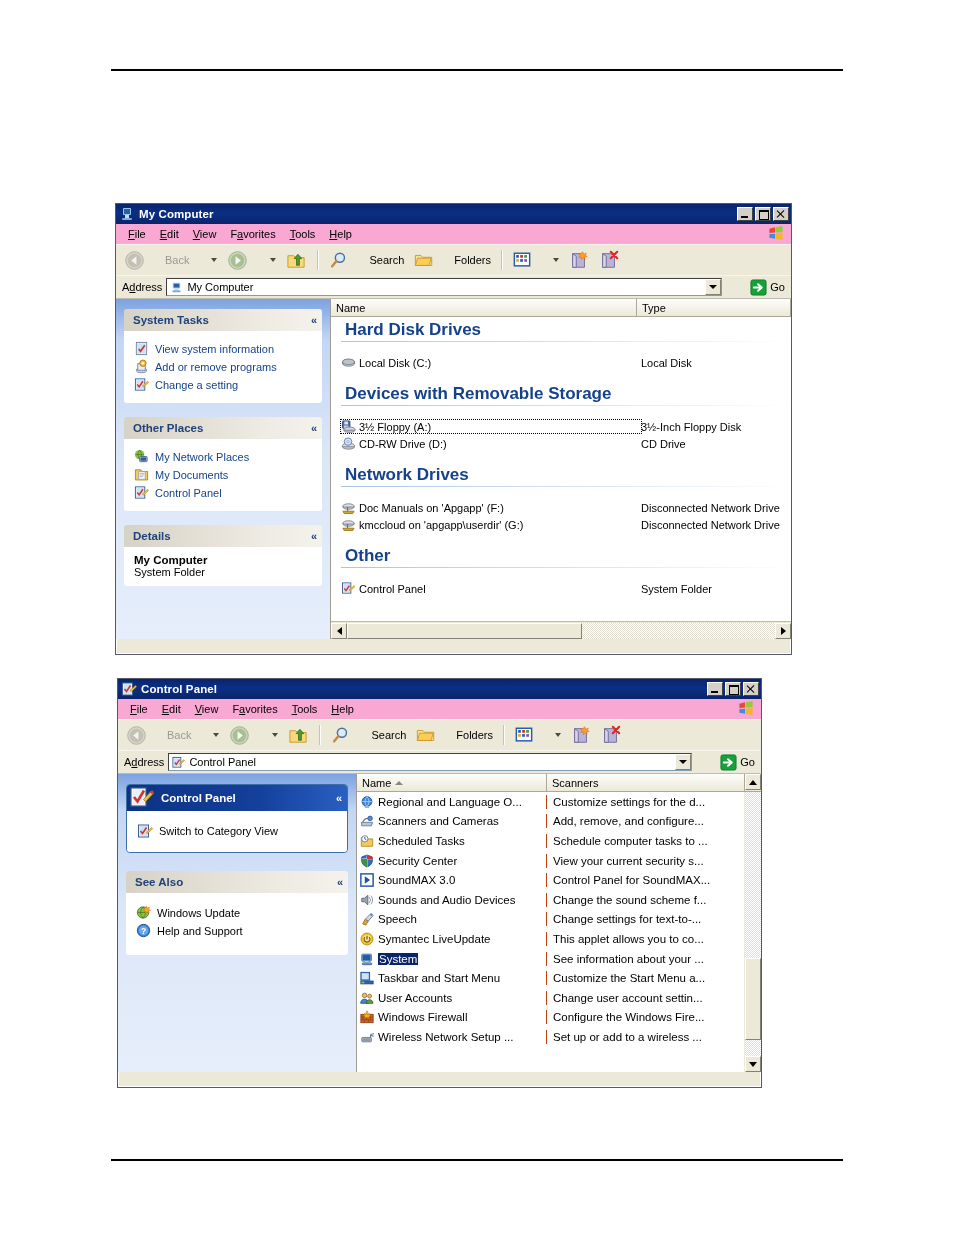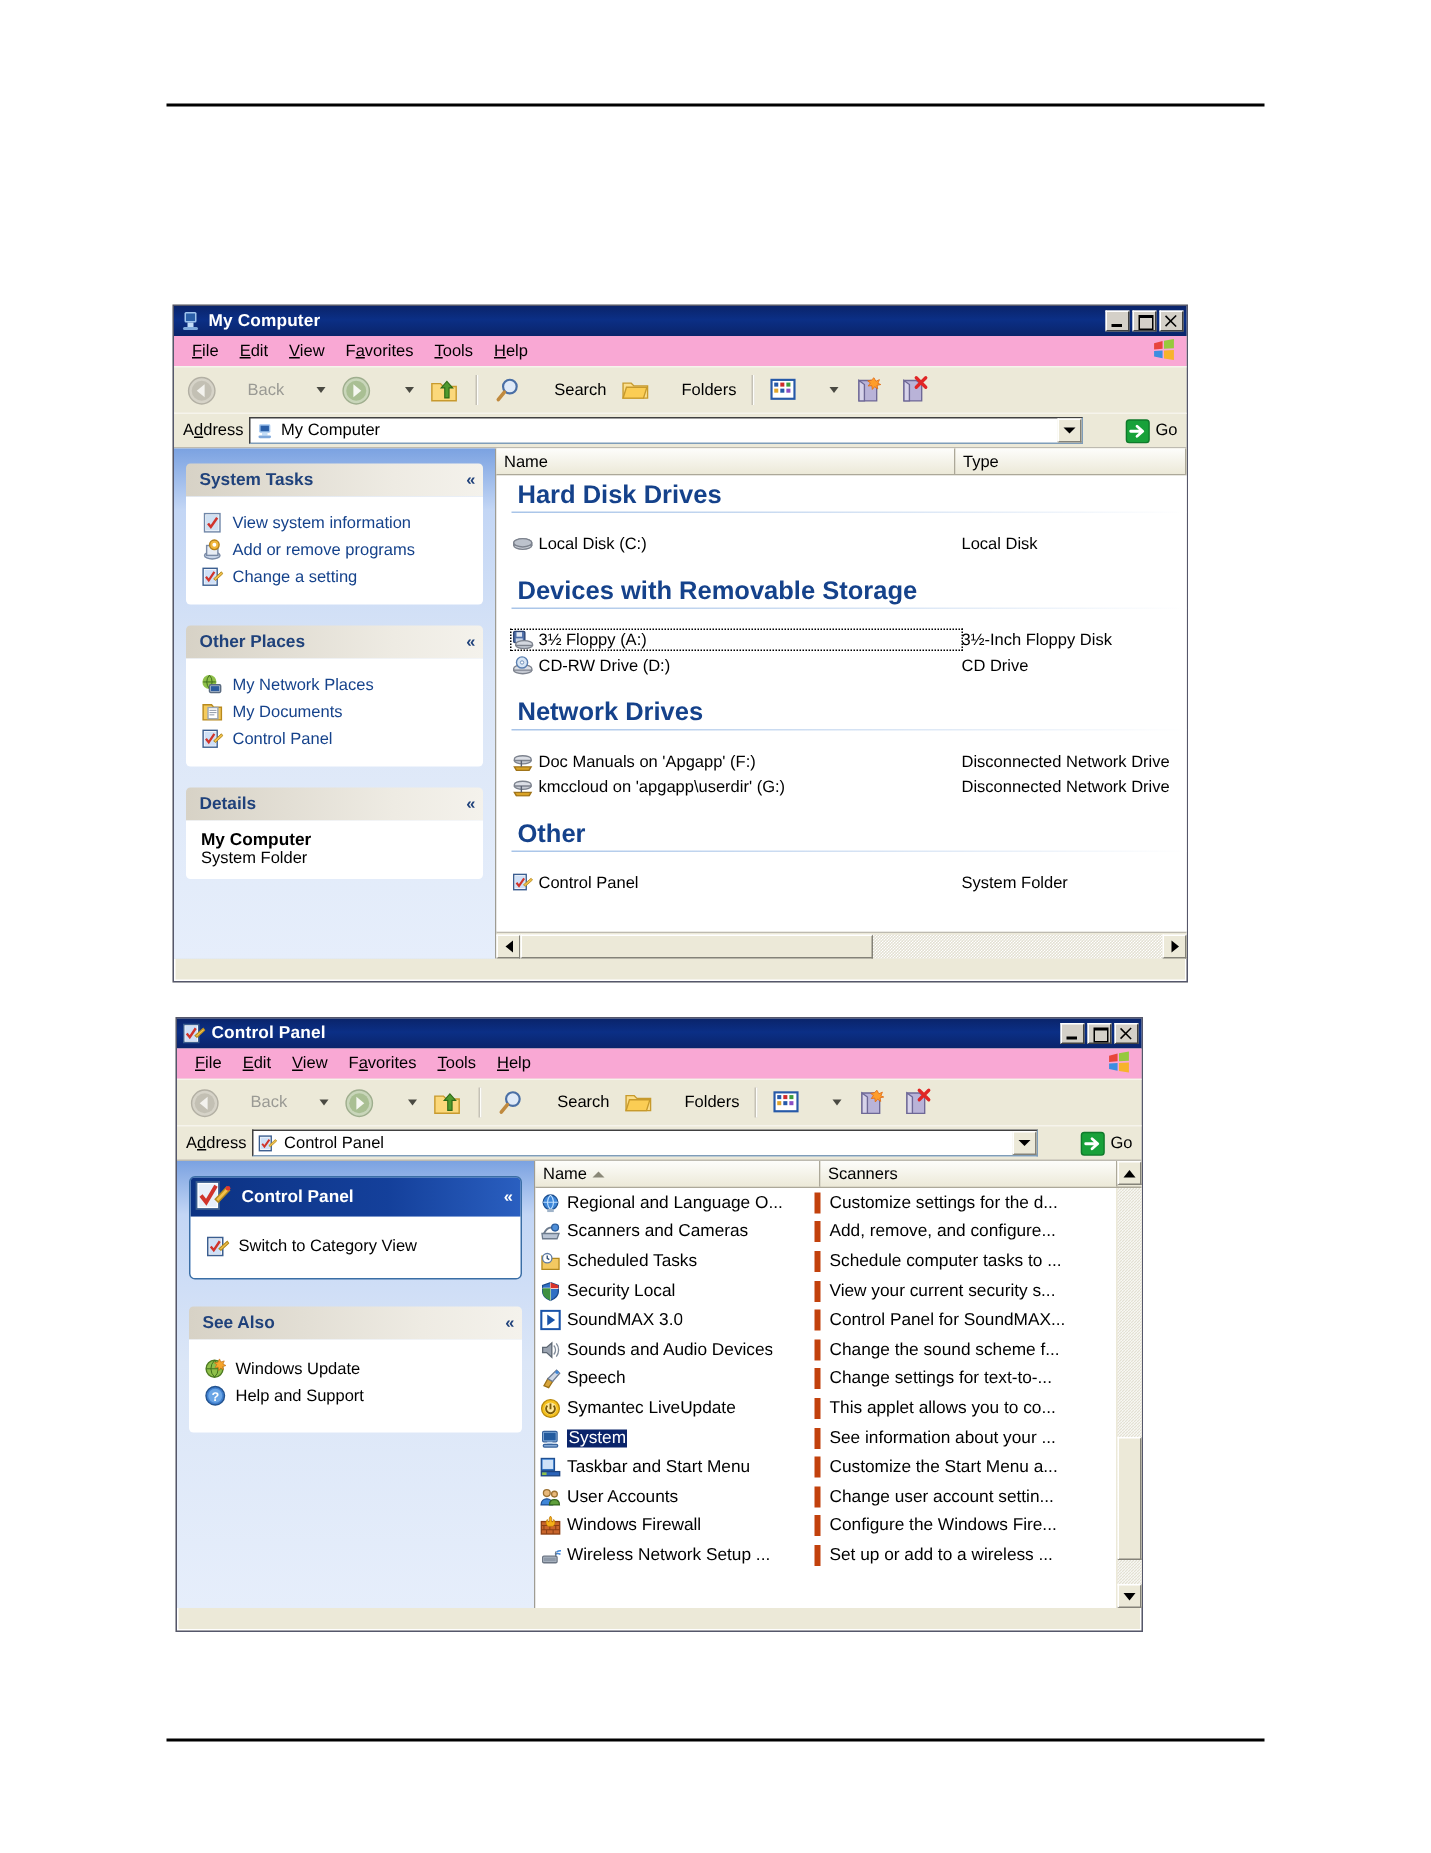--- a/index.html
+++ b/index.html
@@ -176,21 +176,21 @@
   .grp-line { height: 1px; background: linear-gradient(to right,#a8c4e8,#ffffff); margin: 0 0 0 10px; }
   .grp-items { padding: 6px 0 0 0; }
   .lv-row { display: flex; align-items: flex-end; height: 17px; font-size: 11px; padding-left: 10px; }
   .lv-name { display: flex; align-items: center; gap: 3px; width: 300px; flex:0 0 auto; }
   .lv-name.focusbox { outline: 1px dotted #000; outline-offset: 0px; }
   .lv-type { font-size: 11px; }
 
   
   .cp-row { display: flex; align-items: center; height: 19.6px; font-size: 11.5px; }
   .cp-name { width: 190px; flex: 0 0 auto; display: flex; align-items: center; gap: 4px;
-             padding-left: 3px; box-sizing: border-box; border-right: 4px solid #c2410c; }
+             padding-left: 3px; box-sizing: border-box; border-right: 1px solid #c2410c; }
   .cp-name .nm { white-space: nowrap; overflow: hidden; }
   .cp-comment { padding-left: 6px; white-space: nowrap; overflow: hidden; }
   .cp-row.selected .nm { background: #0a246a; color: #fff; padding: 0 1px; }
 
   
   .hscroll {
     height: 17px; background: #ece9d8; display: flex; align-items: center;
     border-top: 1px solid #bdbab0;
   }
   .sb-btn {
@@ -885,21 +885,21 @@
               <span class="cp-name">
                 <span>
                   <svg viewBox="0 0 16 16" width="14" height="14">
                     <path d="M8 1.2 L14 3.4 v4.6 c0 3.6-3 5.6-6 6.8 -3-1.2-6-3.2-6-6.8 V3.4 Z" fill="#2f6fc4" stroke="#1b4a8c"></path>
                     <path d="M8 1.2 L8 14.8" stroke="#fff" stroke-width="0.8"></path>
                     <path d="M2 5.6 h12" stroke="#fff" stroke-width="0.8"></path>
                     <path d="M8 1.2 L14 3.4 v2.2 H8 Z" fill="#d8342b"></path>
                     <path d="M2 5.6 L8 5.6 L8 14.8 c-3-1.2-6-3.2-6-6.8 Z" fill="#3f9140"></path>
                   </svg>
                 </span>
-                <span class="nm">Security Local</span>
+                <span class="nm">Security Center</span>
               </span>
               <span class="cp-comment">View your current security s...</span>
             </div>
             <div class="cp-row">
               <span class="cp-name">
                 <span>
                   <svg viewBox="0 0 16 16" width="14" height="14">
                     <rect x="1" y="1" width="14" height="14" fill="#fff" stroke="#1a53a8" stroke-width="1.6"></rect>
                     <path d="M5.5 3.8 L11.5 8 L5.5 12.2 Z" fill="#1a53a8"></path>
                   </svg>

